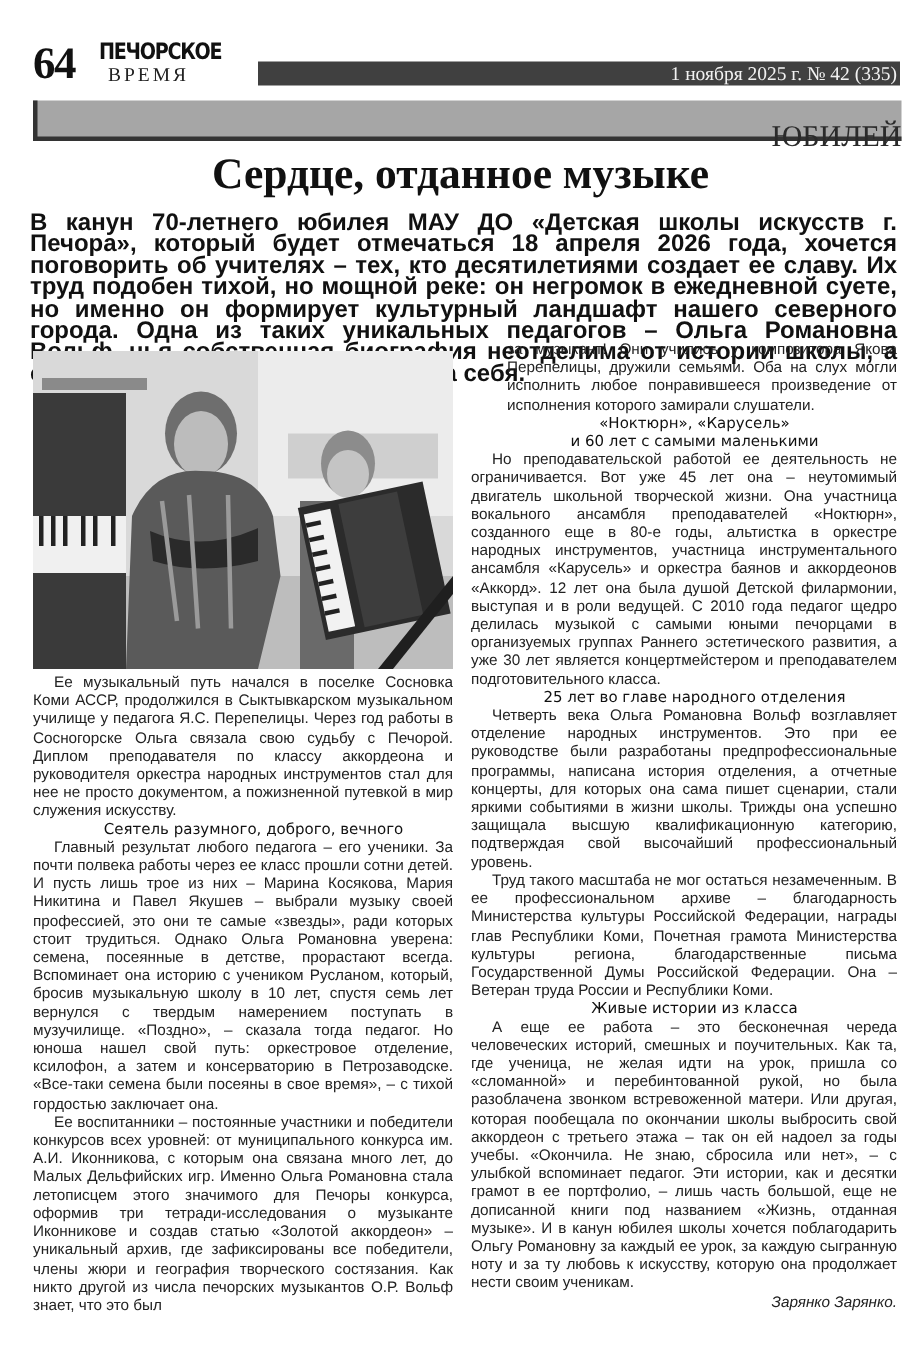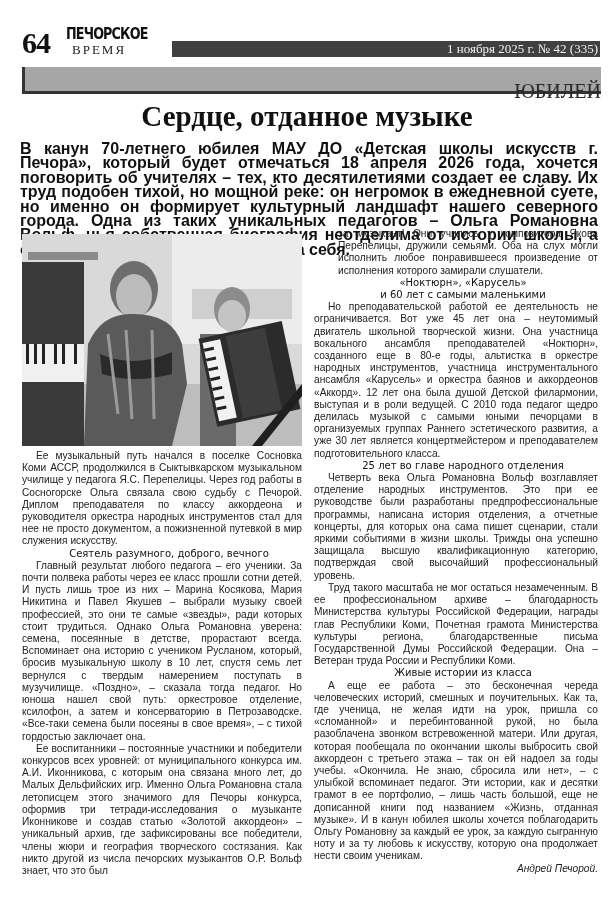--- a/index.html
+++ b/index.html
@@ -114,14 +114,14 @@
 <div class="col col-right">
   <p class="noindent">за музыкант! Они учились у композитора Якова Перепелицы, дружили семьями. Оба на слух могли исполнить любое понравившееся произведение от исполнения которого замирали слушатели.</p>
   <p class="subhead">«Ноктюрн», «Карусель»</p>
   <p class="subhead">и 60 лет с самыми маленькими</p>
   <p>Но преподавательской работой ее деятельность не ограничивается. Вот уже 45 лет она – неутомимый двигатель школьной творческой жизни. Она участница вокального ансамбля преподавателей «Ноктюрн», созданного еще в 80-е годы, альтистка в оркестре народных инструментов, участница инструментального ансамбля «Карусель» и оркестра баянов и аккордеонов «Аккорд». 12 лет она была душой Детской филармонии, выступая и в роли ведущей. С 2010 года педагог щедро делилась музыкой с самыми юными печорцами в организуемых группах Раннего эстетического развития, а уже 30 лет является концертмейстером и преподавателем подготовительного класса.</p>
   <p class="subhead">25 лет во главе народного отделения</p>
   <p>Четверть века Ольга Романовна Вольф возглавляет отделение народных инструментов. Это при ее руководстве были разработаны предпрофессиональные программы, написана история отделения, а отчетные концерты, для которых она сама пишет сценарии, стали яркими событиями в жизни школы. Трижды она успешно защищала высшую квалификационную категорию, подтверждая свой высочайший профессиональный уровень.</p>
   <p>Труд такого масштаба не мог остаться незамеченным. В ее профессиональном архиве – благодарность Министерства культуры Российской Федерации, награды глав Республики Коми, Почетная грамота Министерства культуры региона, благодарственные письма Государственной Думы Российской Федерации. Она – Ветеран труда России и Республики Коми.</p>
   <p class="subhead">Живые истории из класса</p>
   <p>А еще ее работа – это бесконечная череда человеческих историй, смешных и поучительных. Как та, где ученица, не желая идти на урок, пришла со «сломанной» и перебинтованной рукой, но была разоблачена звонком встревоженной матери. Или другая, которая пообещала по окончании школы выбросить свой аккордеон с третьего этажа – так он ей надоел за годы учебы. «Окончила. Не знаю, сбросила или нет», – с улыбкой вспоминает педагог. Эти истории, как и десятки грамот в ее портфолио, – лишь часть большой, еще не дописанной книги под названием «Жизнь, отданная музыке». И в канун юбилея школы хочется поблагодарить Ольгу Романовну за каждый ее урок, за каждую сыгранную ноту и за ту любовь к искусству, которую она продолжает нести своим ученикам.</p>
-  <p class="signature">Андрей Печорой.</p>
+  <p class="signature">Зарянко Зарянко.</p>
 </div>
 
 </body></html>

